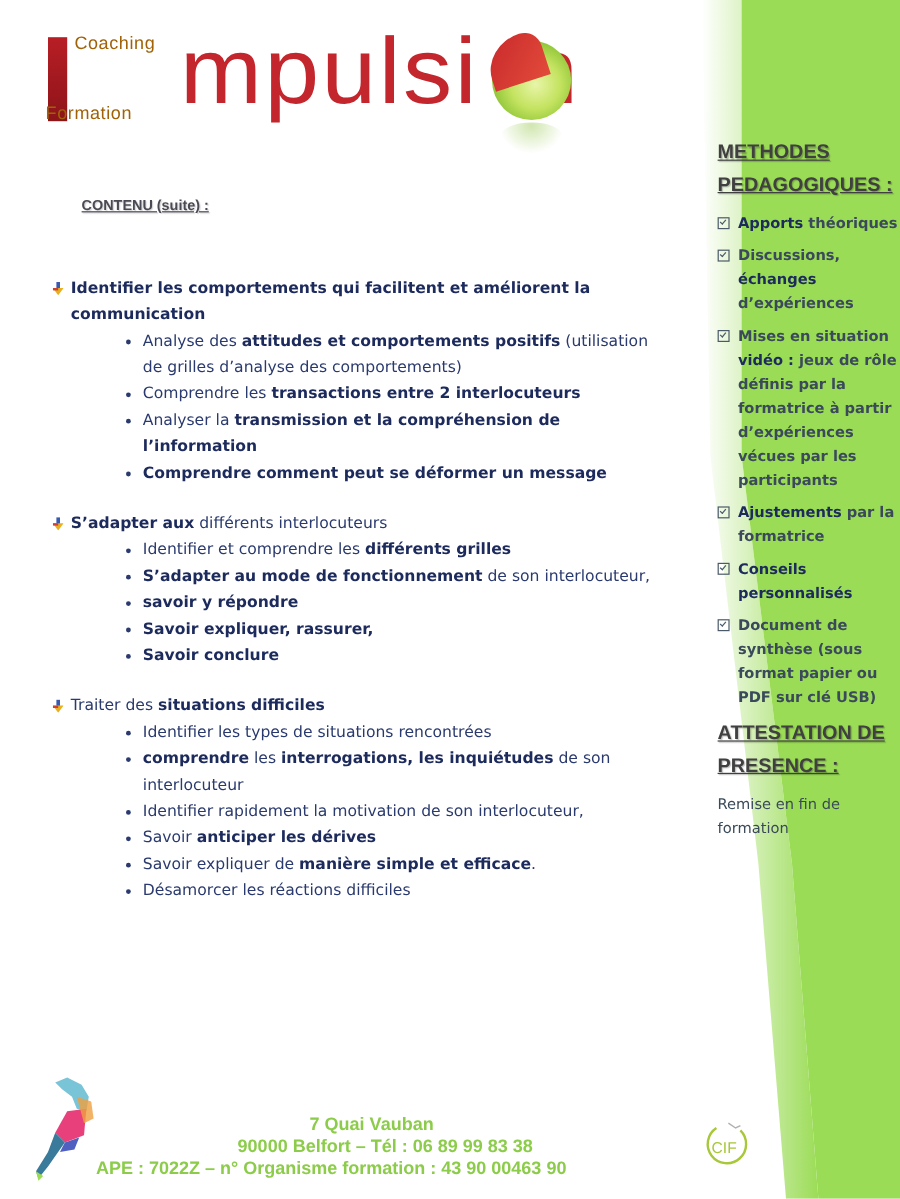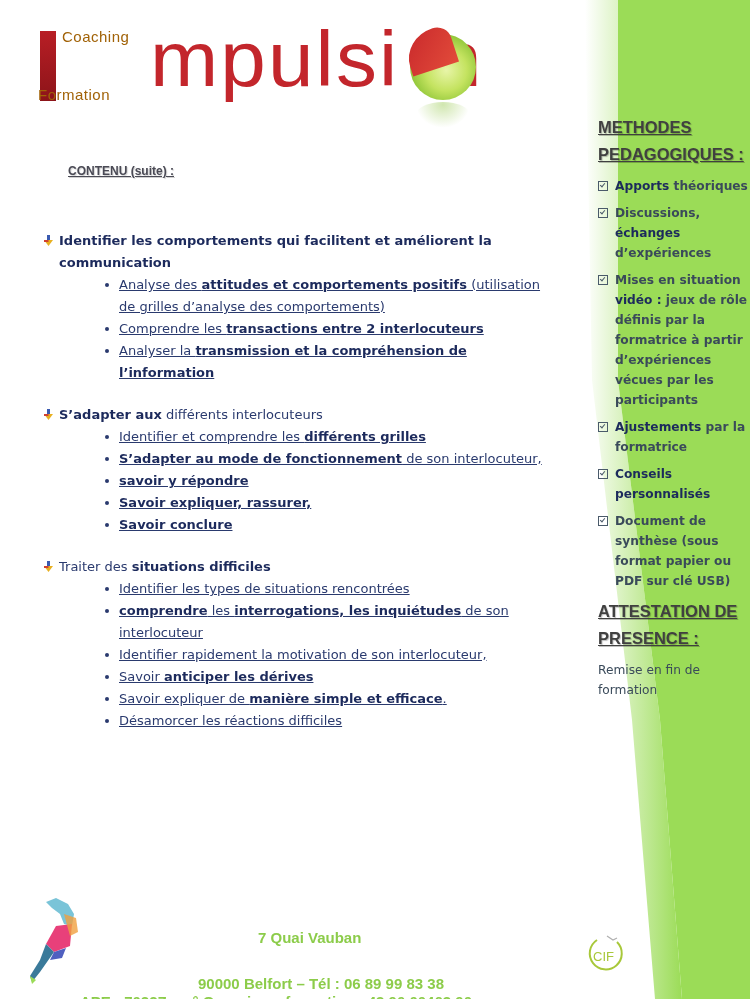--- a/index.html
+++ b/index.html
@@ -62,21 +62,21 @@
       position: absolute; left: 44px; top: 230px; width: 510px;
       font-size: 13px; line-height: 22px; color: #2a3a6e;
     }
     .section { margin-bottom: 20px; }
     .section-title {
       position: relative; padding-left: 15px;
     }
     .arrow-icon {
       position: absolute; left: 0; top: 5px; width: 9px; height: 11px;
     }
-    .sub-items { list-style: none; margin: 0; padding: 0 0 0 60px; text-decoration: underline; }
+    .sub-items { list-style: none; margin: 0; padding: 0 0 0 60px; }
     .sub-items li { position: relative; padding-left: 15px; }
     .sub-items li::before {
       content: ""; position: absolute; left: 1px; top: 9px; width: 4px; height: 4px;
       border-radius: 50%; background: #2a3a6e;
     }
     b { color: #1c2a5c; }
 
     
     .sidebar {
       position: absolute; left: 598px; top: 114px; width: 150px;
@@ -102,21 +102,21 @@
     .side-block { margin-bottom: 6px; }
 
     
     .runner { position: absolute; left: 26px; top: 896px; width: 56px; height: 90px; }
     .footer-text {
       position: absolute; left: 80px; top: 929px; width: 470px;
       font-family: "Liberation Sans", sans-serif; font-weight: bold;
       color: #8ccc4a; font-size: 15px; line-height: 18px;
     }
     .footer-line1 { padding-left: 178px; }
-    .footer-line2 { padding-left: 118px; margin-top: 28px; }
+    .footer-line2 { padding-left: 118px; }
     .footer-line3 { padding-left: 0; }
     .cif-logo { position: absolute; left: 585px; top: 932px; width: 40px; height: 42px; }
   </style>
 </head>
 <body>
 
 <svg class="green-band" viewBox="0 0 750 999" preserveAspectRatio="none">
   <defs>
     <linearGradient id="fadeEdge" x1="0" y1="0" x2="1" y2="0">
       <stop offset="0" stop-color="#9bdc57" stop-opacity="0"></stop>
@@ -151,20 +151,21 @@
         <rect x="3" y="0" width="3" height="6" fill="#3a5ab0"></rect>
         <polygon points="0,5 9,5 4.5,11" fill="#e8b020"></polygon>
         <rect x="0" y="5" width="4.5" height="2" fill="#d04030"></rect>
       </svg>
       <span><b>Identifier les comportements qui facilitent et améliorent la communication</b></span>
     </div>
     <ul class="sub-items">
       <li><span>Analyse des </span><b>attitudes et comportements positifs</b><span> (utilisation de grilles d’analyse des comportements)</span></li>
       <li><span>Comprendre les </span><b>transactions entre 2 interlocuteurs</b></li>
       <li><span>Analyser  la </span><b>transmission et la compréhension de l’information</b></li>
+      <li><b>Comprendre comment peut se déformer un message</b></li>
     </ul>
   </div>
 
   <div class="section">
     <div class="section-title">
       <svg class="arrow-icon" viewBox="0 0 9 11">
         <rect x="3" y="0" width="3" height="6" fill="#3a5ab0"></rect>
         <polygon points="0,5 9,5 4.5,11" fill="#e8b020"></polygon>
         <rect x="0" y="5" width="4.5" height="2" fill="#d04030"></rect>
       </svg>

